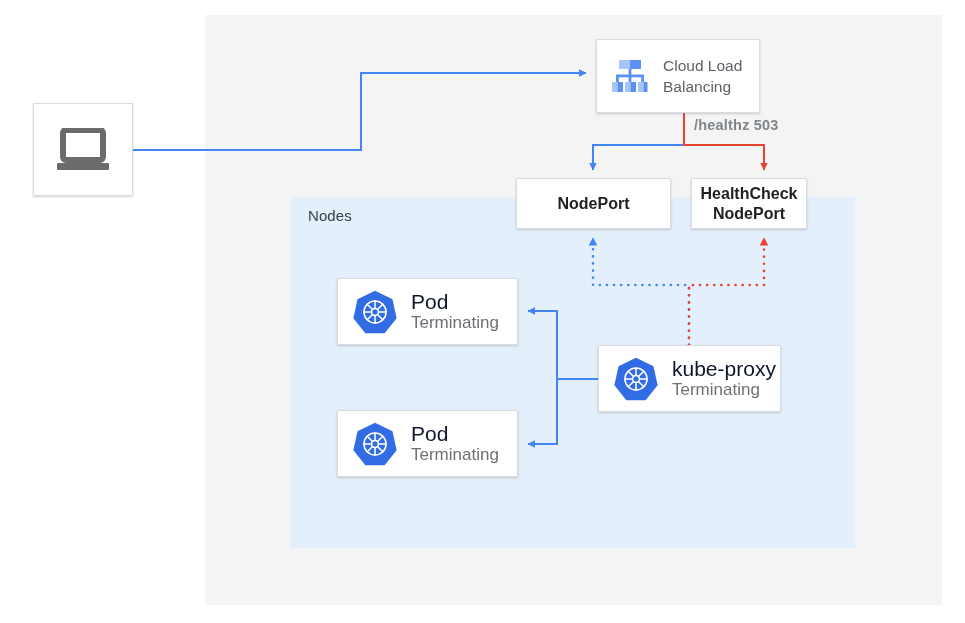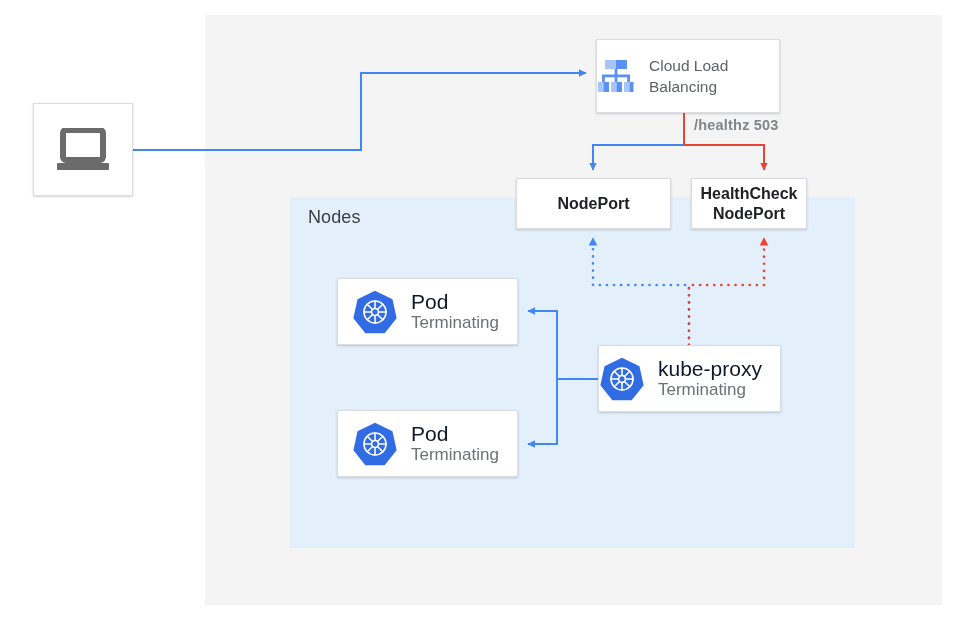--- a/index.html
+++ b/index.html
@@ -33,21 +33,21 @@
     left: 290px;
     top: 197px;
     width: 565px;
     height: 351px;
     background: #e3effb;
   }
   .region-nodes-label {
     position: absolute;
     left: 308px;
     top: 207px;
-    font-size: 18px;
+    font-size: 15px;
     color: #3c4043;
     letter-spacing: .1px;
   }
   
   .card {
     position: absolute;
     background: #ffffff;
     border: 1px solid #dadce0;
     box-sizing: border-box;
     box-shadow: 0 1px 2px rgba(60,64,67,.22);
@@ -58,21 +58,22 @@
 
   
   .card-laptop {
     left: 33px; top: 103px; width: 100px; height: 93px;
     justify-content: center;
   }
   .laptop-icon { width: 54px; height: 44px; display:block; }
 
   
   .card-clb {
-    left: 596px; top: 39px; width: 184px; height: 74px;
+    left: 596px; top: 39px; width: 164px; height: 74px;
+    padding-left: 14px;
   }
   .clb-icon { width: 38px; height: 34px; flex: none; }
   .clb-text {
     margin-left: 14px;
     font-size: 15.5px;
     line-height: 21px;
     color: #5f6368;
     white-space: pre-line;
   }
 
@@ -89,21 +90,21 @@
     font-size: 16px;
     font-weight: bold;
     line-height: 20px;
     color: #202124;
     white-space: pre-line;
   }
 
   
   .card-pod-1 { left: 337px; top: 278px; width: 181px; height: 67px; padding-left: 14px; }
   .card-pod-2 { left: 337px; top: 410px; width: 181px; height: 67px; padding-left: 14px; }
-  .card-kubeproxy { left: 598px; top: 345px; width: 183px; height: 67px; }
+  .card-kubeproxy { left: 598px; top: 345px; width: 183px; height: 67px; padding-left: 14px; }
 
   .k8s-icon { width: 46px; height: 46px; flex: none; }
   .entity-text { margin-left: 13px; }
   .entity-title {
     font-size: 21px;
     line-height: 21px;
     color: #0f172a;
   }
   .entity-sub {
     font-size: 17px;

